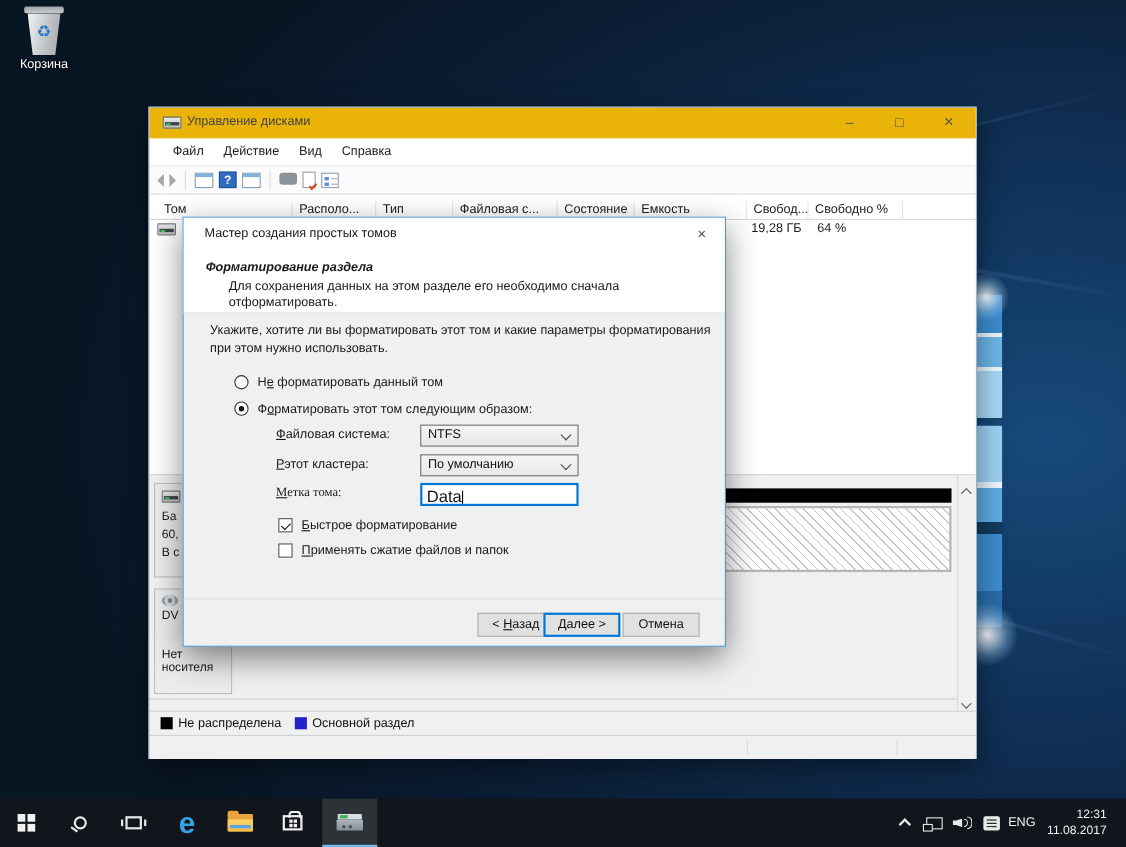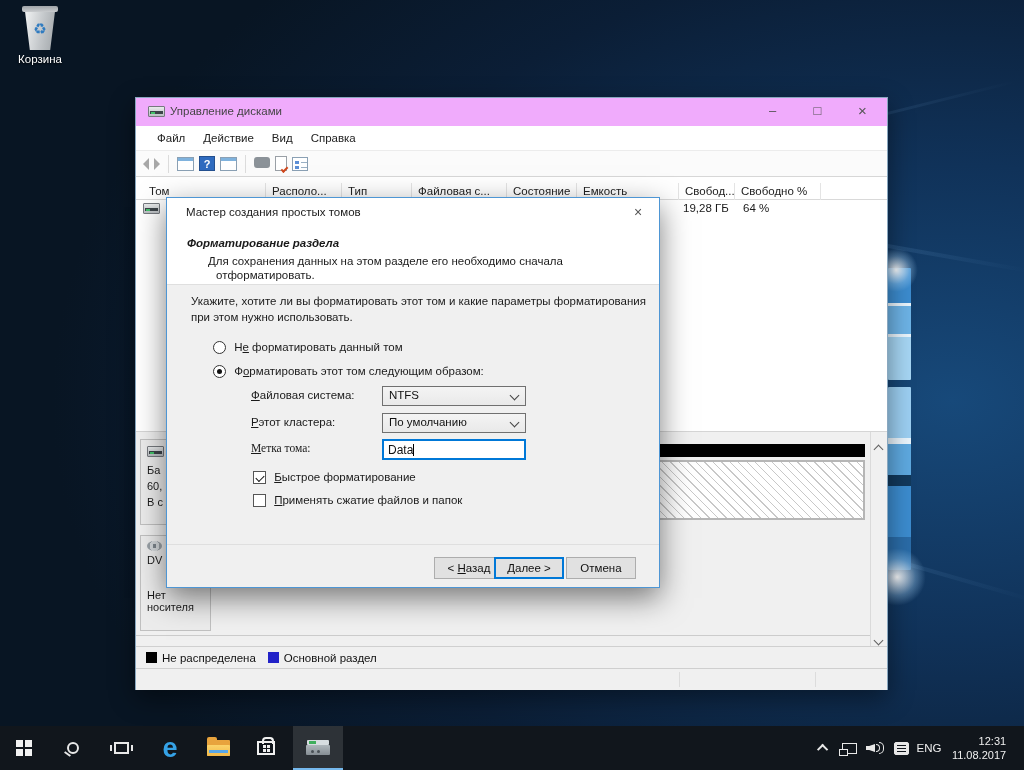--- a/index.html
+++ b/index.html
@@ -22,21 +22,21 @@
   .bin-rim { margin:0 auto; width:36px; height:6px; background:linear-gradient(#9fa3a7,#c9ccce); border-radius:2px; }
   .bin-body { margin:0 auto; width:34px; height:38px;
      background:linear-gradient(100deg,#eceeef 10%,#c2c6c9 55%,#9da2a6 100%);
      clip-path:polygon(6% 0,94% 0,80% 100%,20% 100%); position:relative; }
   .bin-sym { position:absolute; left:0; right:0; top:8px; color:#2f7bc0; font-size:15px; }
   .bin-label { margin-top:3px; color:#fff; font-size:11.5px; text-shadow:0 1px 2px rgba(0,0,0,.9); }
 
   
   .window { position:absolute; left:135px; top:97px; width:753px; height:593px;
      background:#fff; border:1px solid #89a7bf; box-shadow:0 8px 24px rgba(0,0,0,.45); }
-  .titlebar { position:absolute; left:0; top:0; right:0; height:28px; background:#f0abfc; }
+  .titlebar { position:absolute; left:0; top:0; right:0; height:28px; background:#eab308; }
   .app-title { position:absolute; left:34px; top:7px; font-size:11.5px; color:#444; }
   .win-ctrls { position:absolute; right:2px; top:0; height:28px; display:flex; }
   .win-btn { width:45px; height:28px; text-align:center; line-height:26px; color:#555; font-size:13px; }
   .menubar { position:absolute; left:0; top:28px; right:0; height:24px; background:#fff; display:flex; align-items:center; padding-left:12px; }
   .menu-item { padding:3px 9px; font-size:11.5px; color:#222; }
   .toolbar { position:absolute; left:0; top:52px; right:0; height:27px; background:#fbfbfb;
      border-top:1px solid #ececec; border-bottom:1px solid #d7d7d7;
      display:flex; align-items:center; padding-left:7px; gap:5px; }
   .tb-sep { width:1px; height:18px; background:#dcdcdc; margin:0 3px; }
   .arrow-back, .arrow-fwd { width:0; height:0; border:6px solid transparent; position:relative; }
@@ -101,21 +101,21 @@
   .radio { width:13px; height:13px; border:1px solid #333; border-radius:50%; background:#fff; position:relative; display:inline-block; }
   .radio.sel::after { content:""; position:absolute; left:3px; top:3px; width:5px; height:5px; border-radius:50%; background:#111; }
   .cbox { width:13px; height:13px; border:1px solid #555; background:#fff; position:relative; display:inline-block; }
   .cbox.on::after { content:""; position:absolute; left:2px; top:2.5px; width:7px; height:4px;
      border-left:1.6px solid #111; border-bottom:1.6px solid #111; transform:rotate(-45deg); }
   .combo { position:absolute; width:144px; height:20px; background:linear-gradient(#f4f4f4,#e9e9e9);
      border:1px solid #707070; padding:2px 6px; font-size:11.5px; color:#111; }
   .combo-chev { position:absolute; right:7px; top:5px; width:7px; height:7px;
      border-left:1.4px solid #444; border-top:1.4px solid #444; transform:rotate(225deg); }
   .tinput { position:absolute; width:144px; height:21px; background:#fff; border:2px solid #0078d7;
-     padding:2px 4px; font-size:12px; color:#111; }
+     padding:2px 4px; font-size:15px; color:#111; }
   .caret { display:inline-block; width:1px; height:12px; background:#000; vertical-align:-2px; }
   .wiz-footer-line { position:absolute; left:0; right:0; top:346px; height:1px; background:#dfdfdf; }
   .btn { position:absolute; top:359px; width:70px; height:22px; background:#e1e1e1; border:1px solid #adadad;
      text-align:center; line-height:20px; font-size:11.5px; color:#111; }
   .btn.default { border:2px solid #0078d7; line-height:18px; }
 
   
   .taskbar { position:absolute; left:0; top:726px; width:1024px; height:44px; background:#11161c; z-index:30; }
   .tb-item { position:absolute; top:0; height:44px; display:flex; align-items:center; justify-content:center; }
   .start-grid { display:grid; grid-template-columns:7px 7px; grid-template-rows:7px 7px; gap:2px; }
@@ -287,21 +287,21 @@
 <div class="wizard">
 
   <div class="wiz-title">
     <span class="wiz-title-text">Мастер создания простых томов</span>
     <span class="wiz-close">×</span>
   </div>
 
   <div class="wiz-header">
     <div class="wiz-heading">Форматирование раздела</div>
     <div class="wiz-sub" style="top:26px;">Для сохранения данных на этом разделе его необходимо сначала</div>
-    <div class="wiz-sub" style="top:40px;margin-left:8px;">отформатировать.</div>
+    <div class="wiz-sub" style="top:40px;">отформатировать.</div>
   </div>
 
   <div class="abs" style="left:24px;top:97px;white-space:nowrap;">Укажите, хотите ли вы форматировать этот том и какие параметры форматирования</div>
   <div class="abs" style="left:24px;top:113px;">при этом нужно использовать.</div>
 
   <div class="abs" style="left:46px;top:143px;">
     <span class="radio" style="vertical-align:-3px;"></span>
     <span style="margin-left:5px;"><span>Н</span><span class="u">е</span><span> форматировать данный том</span></span>
   </div>
 

